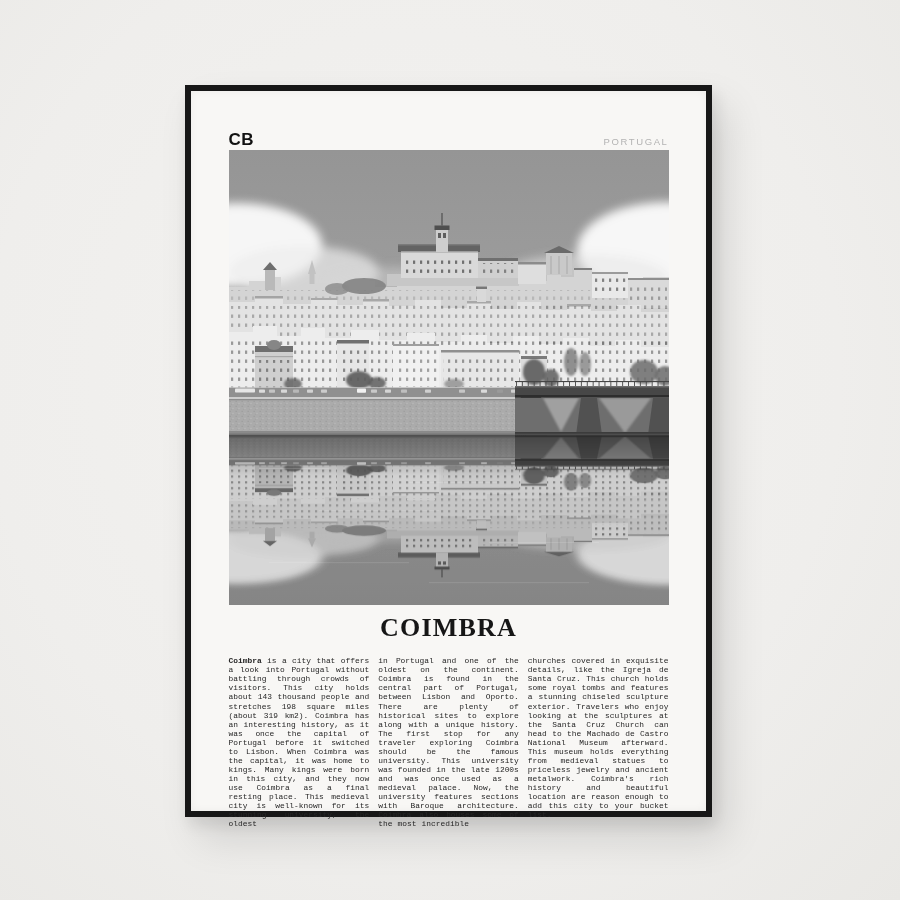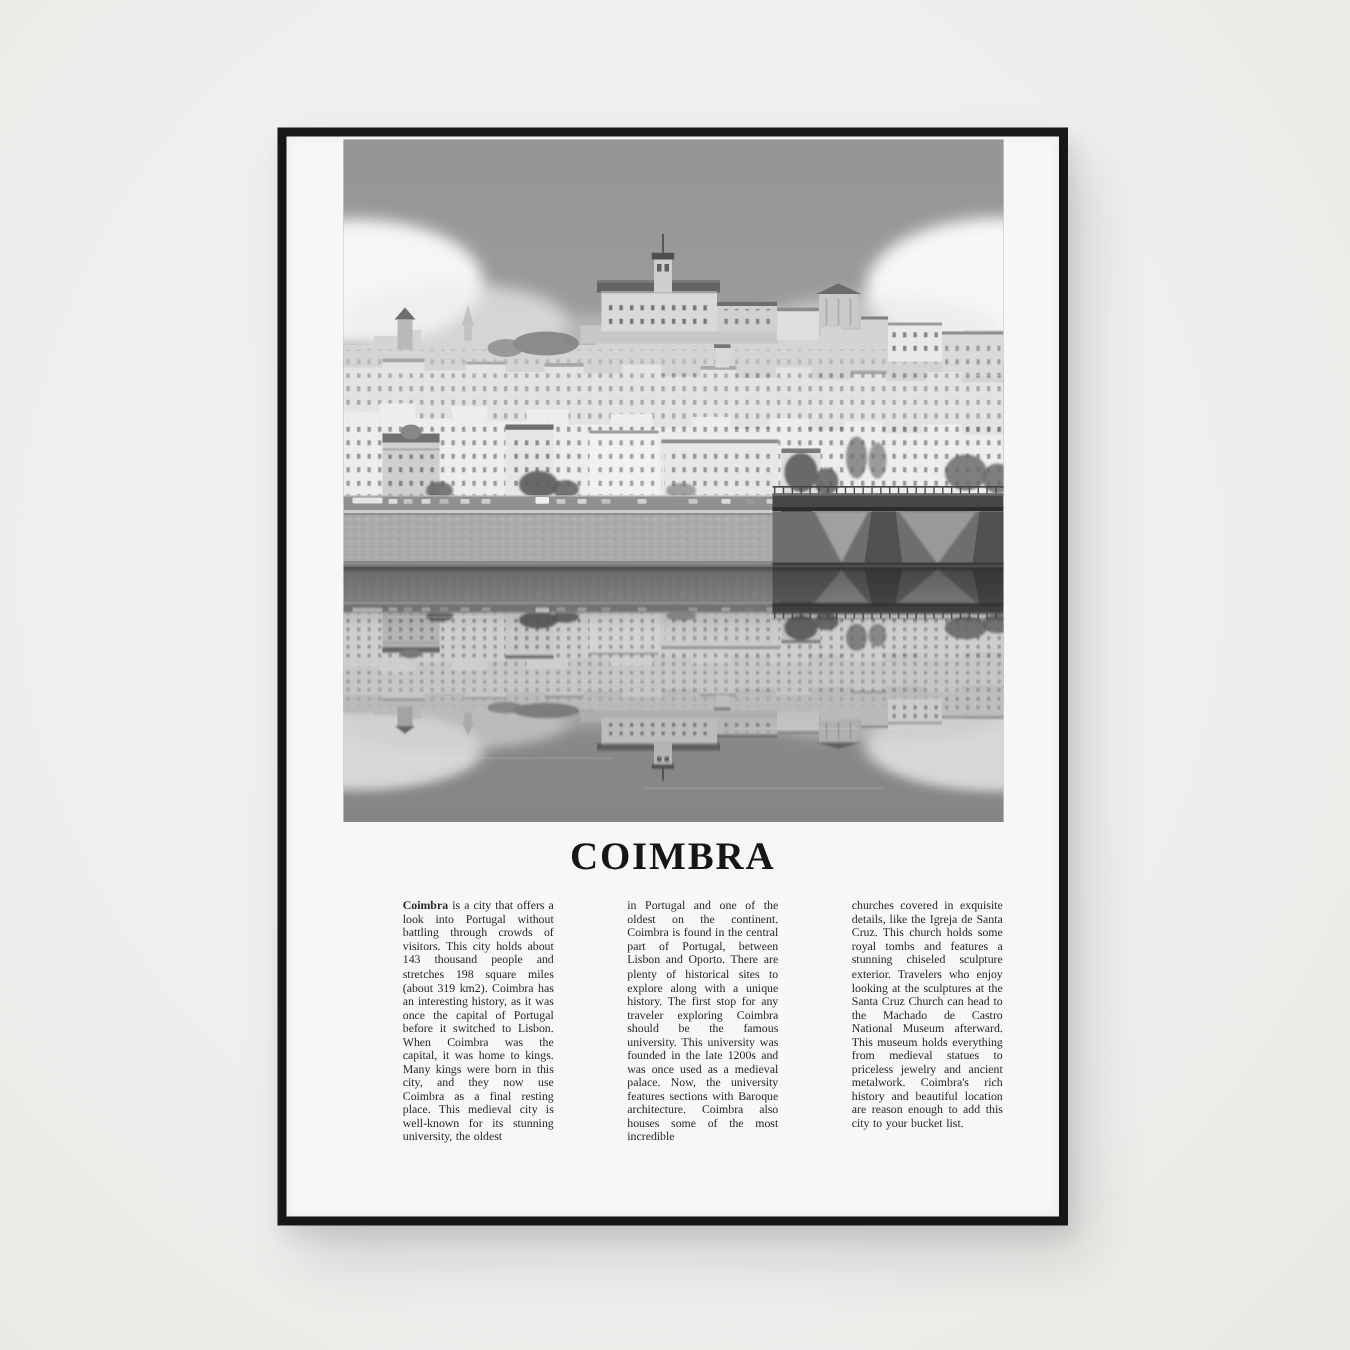--- a/index.html
+++ b/index.html
@@ -30,35 +30,38 @@
   .monogram{font-weight:700;font-size:17px;letter-spacing:.4px;color:#121212;line-height:1;}
   .country{font-size:9.5px;letter-spacing:1.6px;color:#b3b3b3;line-height:1.4;}
   .photo{width:440px;height:455px;margin-top:2px;background:#9a9a9a;line-height:0;}
   .title{
     margin-top:9px;text-align:center;
     font-family:"Liberation Serif",serif;font-weight:700;
     font-size:26px;letter-spacing:1.2px;color:#161616;line-height:1.05;
   }
   .columns{display:flex;gap:9px;margin-top:15px;}
   .col{
-    flex:1;font-family:Liberation Serif, serif;
+    flex:1;font-family:Liberation Mono, monospace;
     font-size:7.9px;line-height:9.05px;text-align:justify;color:#262626;
     word-spacing:.4px;
-    margin-left:40px;
   }
   .col b{font-weight:700;}
 </style>
 </head>
 <body>
 
 <div class="wall">
   <div class="frame">
     <div class="paper">
       <div class="content">
 
+        <div class="header">
+          <div class="monogram">CB</div>
+          <div class="country">PORTUGAL</div>
+        </div>
 
         <div class="photo">
           <svg width="440" height="455" viewBox="0 0 440 455">
             <defs>
               <linearGradient id="gSky" x1="0" y1="0" x2="0" y2="1">
                 <stop offset="0" stop-color="#959595"></stop>
                 <stop offset="1" stop-color="#a4a4a4"></stop>
               </linearGradient>
               <linearGradient id="gDark" x1="0" y1="0" x2="0" y2="1">
                 <stop offset="0" stop-color="#000000" stop-opacity="0.32"></stop>

